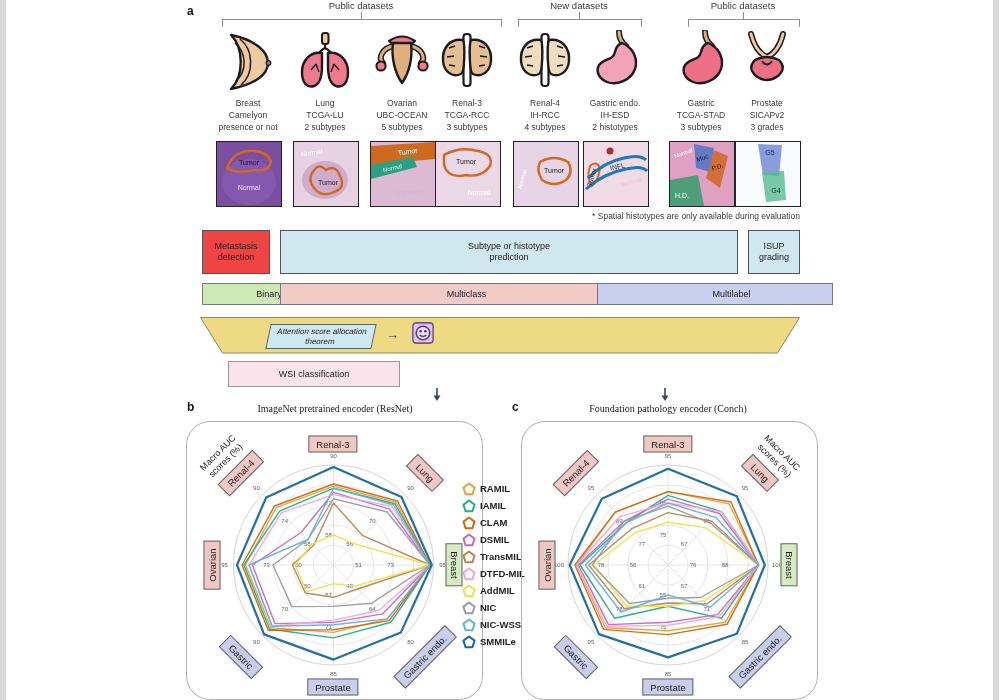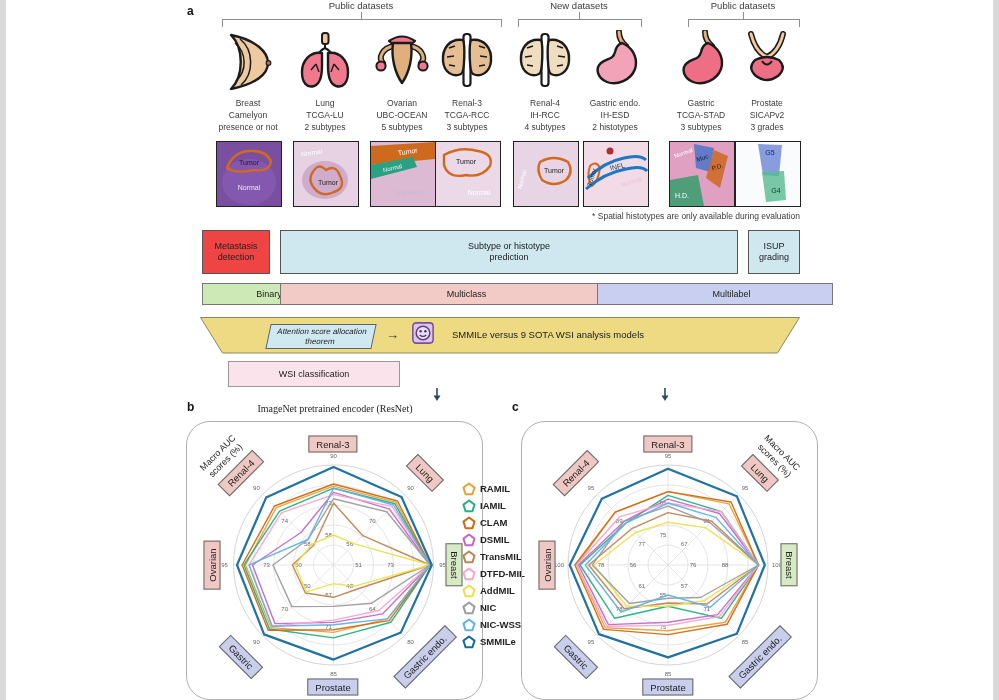--- a/index.html
+++ b/index.html
@@ -251,21 +251,20 @@
     <span>Attention score allocation theorem</span>
   </div>
   <span class="abs" style="left:386px;top:327px;font-size:13px;color:#333">→</span>
   <svg class="abs" style="left:412px;top:322px" width="22" height="22" viewBox="0 0 20 20">
     <rect x="0.8" y="0.8" width="18.4" height="18.4" rx="3" fill="#DCC8E6" stroke="#7B4FA0" stroke-width="1.4"></rect>
     <circle cx="10" cy="10" r="6.2" fill="#EADFF2" stroke="#5B3E8C" stroke-width="1.4"></circle>
     <circle cx="7.8" cy="8.4" r="1.1" fill="#4a2d7a"></circle>
     <circle cx="12.2" cy="8.4" r="1.1" fill="#4a2d7a"></circle>
     <path d="M7,11.8 Q10,14.4 13,11.8" fill="none" stroke="#4a2d7a" stroke-width="1.2"></path>
   </svg>
-  <div class="banner-text" style="left:452px;top:323px;height:22px">SMMILe versus 9 SOTA WSI analysis models</div>
 
   <div class="out-box" style="left:228px;top:361px;width:170px;height:24px">
     <span>WSI classification</span>
   </div>
   <svg class="abs" style="left:432px;top:388px" width="10" height="13">
     <line x1="5" y1="0" x2="5" y2="8" stroke="#33475B" stroke-width="1.6"></line>
     <polygon points="1.5,7.5 8.5,7.5 5,13" fill="#33475B"></polygon>
   </svg>
   <svg class="abs" style="left:660px;top:388px" width="10" height="13">
     <line x1="5" y1="0" x2="5" y2="8" stroke="#33475B" stroke-width="1.6"></line>
@@ -392,20 +391,21 @@
       </div>
     <div class="legend-item">
         <svg class="lg-mark" viewBox="0 0 24 24">
           <polygon points="12,2.5 21.5,9.6 17.9,21 6.1,21 2.5,9.6" stroke="#16699E"></polygon>
         </svg>
         <span>SMMILe</span>
       </div>
   </div>
 
   <span class="panel-letter" style="left:512px;top:400px">c</span>
+  <div class="panel-title" style="left:540px;top:403px;width:256px">Foundation pathology encoder (Conch)</div>
   <div class="round-rect" style="left:521px;top:421px;width:295px;height:277px"></div>
   <svg id="radar-c" class="radar-svg" style="left:521px;top:421px" width="295" height="279">
       <circle cx="147" cy="144" r="20" fill="none" stroke="#dedede" stroke-width="0.8"></circle>
       <circle cx="147" cy="144" r="40" fill="none" stroke="#dedede" stroke-width="0.8"></circle>
       <circle cx="147" cy="144" r="60" fill="none" stroke="#dedede" stroke-width="0.8"></circle>
       <circle cx="147" cy="144" r="80" fill="none" stroke="#dedede" stroke-width="0.8"></circle>
       <circle cx="147" cy="144" r="100" fill="none" stroke="#c9c9c9" stroke-width="0.8"></circle>
       <line x1="147" y1="144" x2="147" y2="44" stroke="#dedede" stroke-width="0.8"></line>
       <line x1="147" y1="144" x2="217.71067811865476" y2="73.28932188134526" stroke="#dedede" stroke-width="0.8"></line>
       <line x1="147" y1="144" x2="247" y2="144" stroke="#dedede" stroke-width="0.8"></line>

